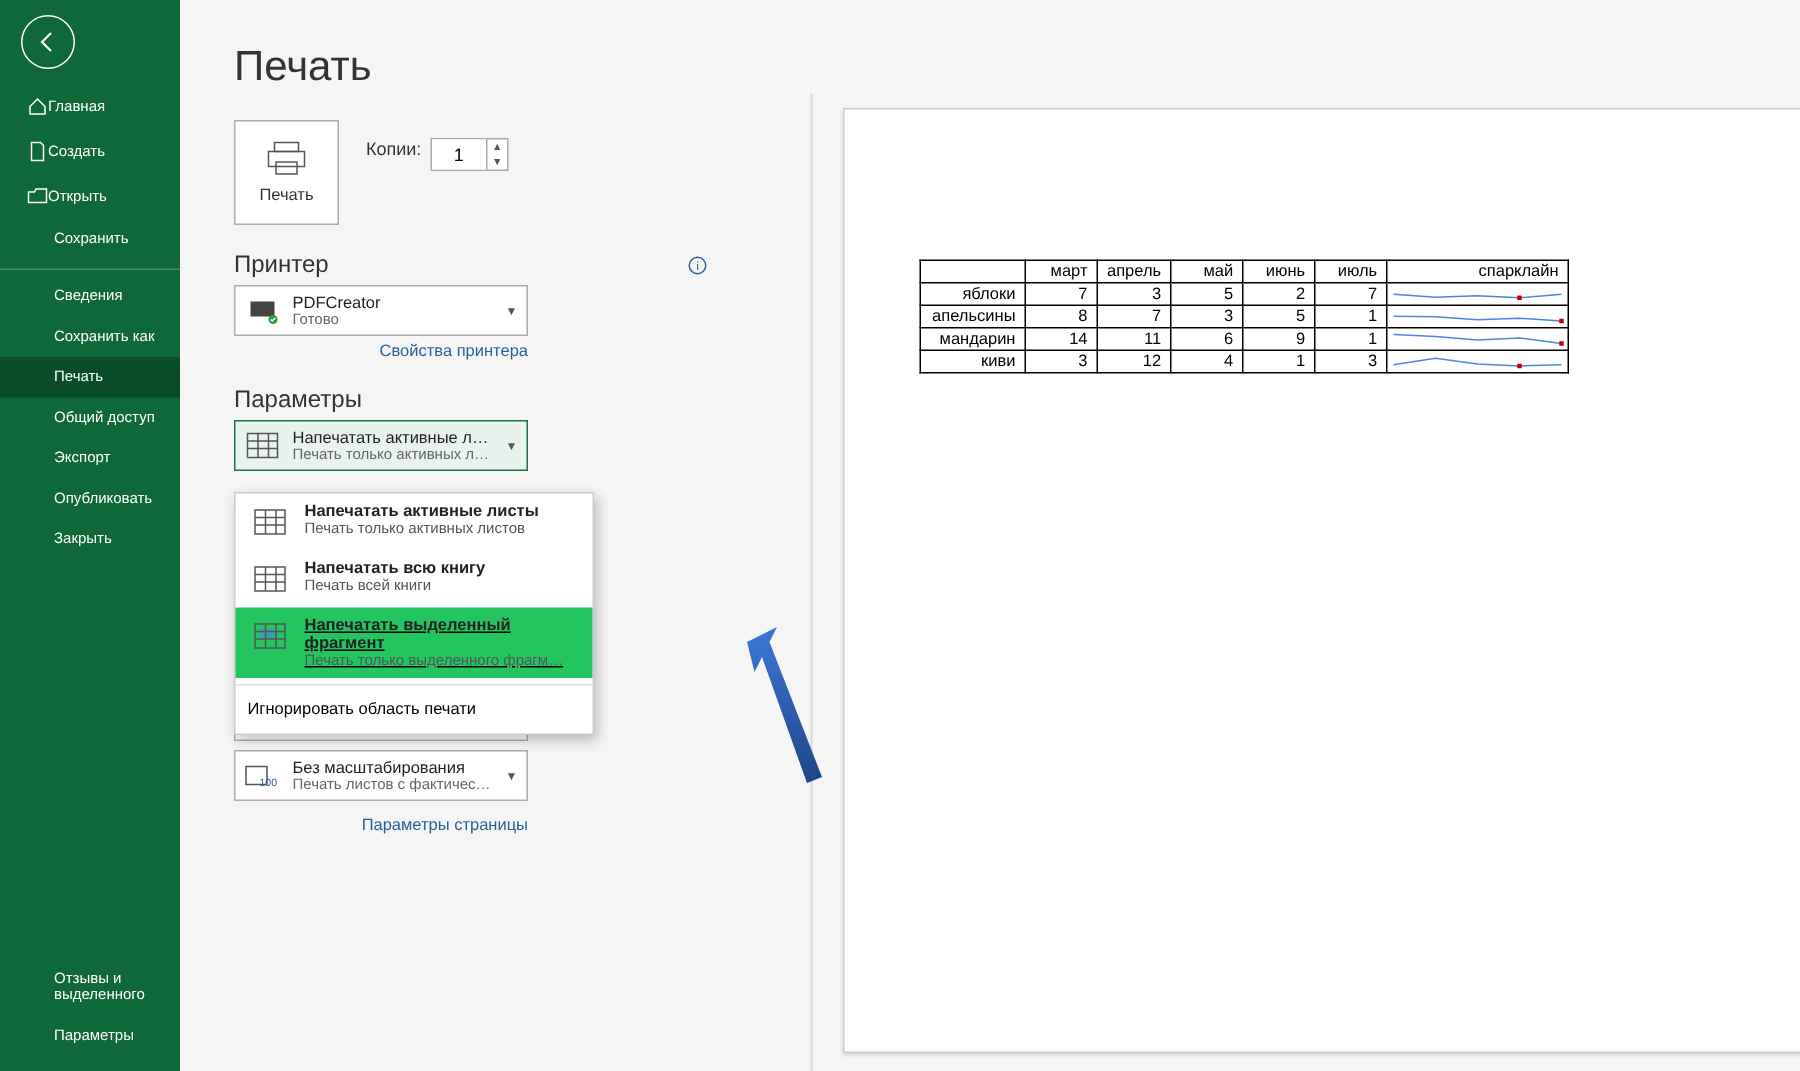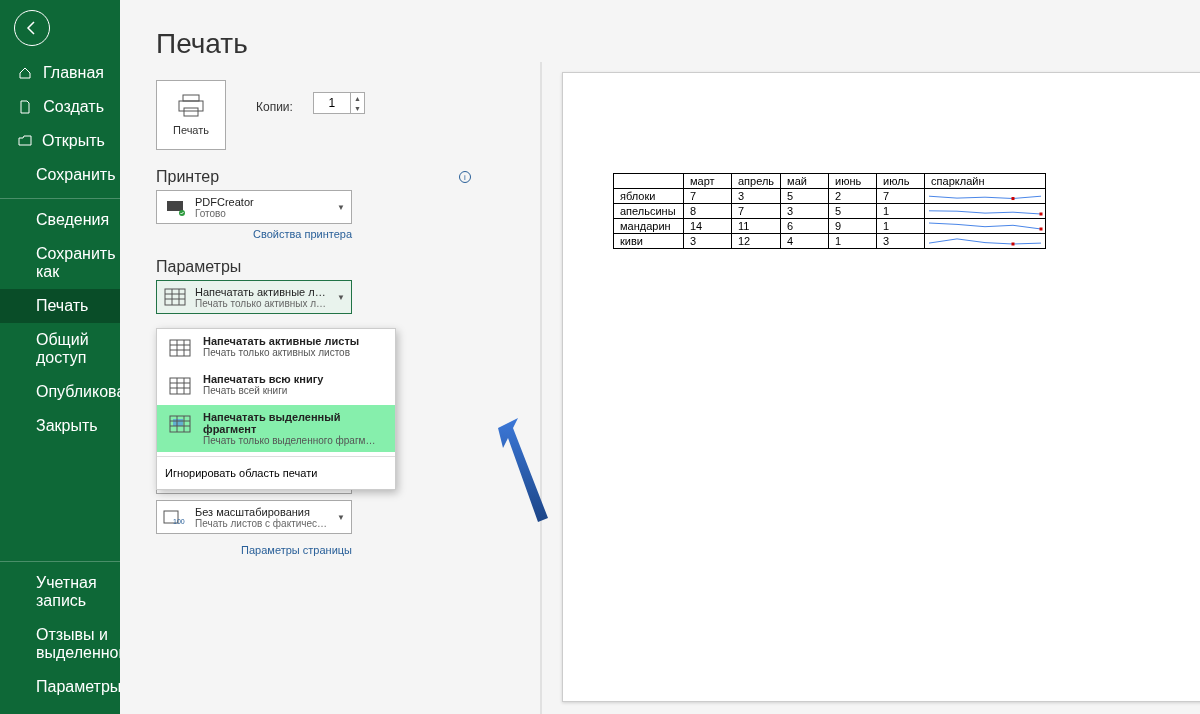--- a/index.html
+++ b/index.html
@@ -9,37 +9,37 @@
 .titlebar { position: absolute; top: 0; left: 0; right: 0; height: 30px; background: #fff; display: flex; align-items: center; justify-content: center; }
 .titlebar .title { font-size: 12px; color: #555; }
 .titlebar .user-area { position: absolute; right: 10px; top: 4px; display: flex; align-items: center; gap: 8px; font-size: 12px; color: #333; }
 .avatar { width: 18px; height: 18px; border-radius: 50%; background: #b53b84; color: #fff; display: flex; align-items: center; justify-content: center; font-size: 9px; font-weight: bold; }
 .emoji-icon { width: 18px; height: 18px; border: 1px solid #333; border-radius: 50%; display: flex; align-items: center; justify-content: center; font-size: 10px; }
 
 
 .sidebar { position: absolute; top: 0; left: 0; width: 120px; height: 714px; background: #0e6837; color: #fff; display: flex; flex-direction: column; }
 .back-btn { width: 36px; height: 36px; margin: 10px 0 10px 14px; border: 1.5px solid #fff; border-radius: 50%; display: flex; align-items: center; justify-content: center; cursor: pointer; }
 .sidebar-items { display: flex; flex-direction: column; }
-.sidebar-item { padding: 8px 16px 8px 18px; font-size: 16px; display: flex; align-items: center; gap: 10px; cursor: pointer; justify-content: space-between; }
+.sidebar-item { padding: 8px 16px 8px 18px; font-size: 10px; display: flex; align-items: center; cursor: pointer; }
 .sidebar-item.divider-above { border-top: 1px solid rgba(255,255,255,0.25); margin-top: 6px; padding-top: 12px; }
 .sidebar-item.selected { background: #094d28; }
 .sidebar-item .icon { width: 14px; height: 14px; display:flex; align-items:center; justify-content:center; }
 .sidebar-item.noicon { padding-left: 36px; }
 .sidebar-bottom { margin-top: auto; padding-bottom: 10px; }
 
 
 .main { position: absolute; left: 120px; top: 0; right: 0; height: 714px; background: #f5f5f5; }
 .main-title { font-size: 28px; font-weight: 300; color: #333; padding: 28px 0 12px 36px; }
 
 
 .settings-col { position: absolute; left: 36px; top: 80px; width: 315px; }
 .print-box { width: 70px; height: 70px; border: 1px solid #aaa; background: #fff; display: flex; flex-direction: column; align-items: center; justify-content: center; gap: 6px; cursor:pointer; }
 .print-box .printer-icon { }
 .print-box .lbl { font-size: 11px; color: #333; }
-.copies-row { position: absolute; left: 100px; top: 12px; display: flex; align-items: flex-end; gap: 20px; }
+.copies-row { position: absolute; left: 88px; top: 12px; display: flex; align-items: flex-start; gap: 6px; }
 .copies-row .lbl { font-size: 12px; color: #333; }
 .spinner { width: 52px; height: 22px; border: 1px solid #aaa; background: #fff; display:flex; }
 .spinner input { width: 36px; border: none; text-align: center; font-size: 12px; outline:none; }
 .spinner .arrows { width: 14px; display:flex; flex-direction:column; border-left:1px solid #aaa; }
 .spinner .arrows div { flex:1; display:flex; align-items:center; justify-content:center; font-size:7px; color:#555; cursor:pointer; }
 .section-h { font-size: 16px; font-weight: 400; color: #333; margin-top: 18px; margin-bottom:4px; display:flex; align-items:center; }
 .section-h .info { margin-left:auto; width:12px; height:12px; border:1px solid #2a6099; border-radius:50%; font-size:8px; color:#2a6099; display:flex; align-items:center; justify-content:center; cursor:pointer; }
 
 .dropdown { width: 196px; border: 1px solid #aaa; background: #fff; display:flex; align-items:center; padding: 4px 6px; gap:8px; cursor:pointer; position:relative; }
 .dropdown .dd-icon { width: 24px; height:24px; display:flex; align-items:center; justify-content:center; }
@@ -47,39 +47,39 @@
 .dropdown .dd-text .t1 { font-size: 11px; color:#222; white-space:nowrap; overflow:hidden; text-overflow:ellipsis; }
 .dropdown .dd-text .t2 { font-size: 10px; color:#666; white-space:nowrap; overflow:hidden; text-overflow:ellipsis; }
 .dropdown .chev { font-size: 8px; color:#555; }
 .dropdown.highlight { border-color:#217346; background:#e9f3ed; }
 
 .link { font-size: 11px; color: #2a6099; margin-top: 4px; cursor:pointer; display:block; text-align:right; width:196px; }
 
 
 .popup { position:absolute; left: 0; top: 248px; width: 240px; background:#fff; border:1px solid #ccc; box-shadow: 2px 3px 8px rgba(0,0,0,0.25); z-index: 20; padding-bottom:4px; }
 .popup .opt { display:flex; gap:10px; padding:6px 10px; cursor:pointer; }
-.popup .opt.hovered { background:#86efac; }
+.popup .opt.hovered { background:#22c55e;text-decoration:underline; }
 .popup .opt .oicon { width:26px; height:26px; display:flex; align-items:center; justify-content:center; }
 .popup .opt .otxt { flex:1; }
 .popup .opt .t1 { font-size:11px; font-weight:bold; color:#222; }
 .popup .opt .t2 { font-size:10px; color:#555; }
 .popup hr { border: none; border-top:1px solid #ddd; margin:4px 0; }
 .popup .ignore { font-size:11px; padding:6px 8px; cursor:pointer; }
 
 
 .below-stack { margin-top: 146px; display:flex; flex-direction:column; gap:6px; }
 
 
 .annotation-arrow { position:absolute; left: 378px; top: 418px; z-index:30; pointer-events:none; }
 
 
 .preview { position:absolute; left: 420px; top: 62px; right: 0; bottom: 0; background:#f5f5f5; border-left: 2px solid rgba(0,0,0,0.08); }
 .page { position:absolute; left: 20px; top: 10px; width: 740px; height: 630px; background:#fff; border:1px solid #ccc; box-shadow: 0 1px 3px rgba(0,0,0,0.15); }
 .data-table { position:absolute; left: 50px; top: 100px; border-collapse: collapse; font-family: "Times New Roman", serif; }
-.data-table th, .data-table td { border: 1px solid #000; font-size: 11px; text-align: left; padding: 1px 6px; }
+.data-table th, .data-table td { border: 1px solid #000; font-size: 11px; text-align: right; padding: 1px 6px; }
 .data-table th { font-weight: normal; }
 .data-table td.rowhdr { min-width:70px; }
 .data-table td.num { min-width:48px; }
 .data-table td.spark { min-width:120px; position:relative; padding:0; }
 .spark svg { display:block; }
 
 
 svg { display:block; }
 </style>
 </head>
@@ -135,30 +135,30 @@
     <div class="sidebar-item noicon">
         <span>Сохранить как</span>
       </div>
     <div class="sidebar-item noicon selected">
         <span>Печать</span>
       </div>
     <div class="sidebar-item noicon">
         <span>Общий доступ</span>
       </div>
     <div class="sidebar-item noicon">
+        <span>Экспорт</span>
+      </div>
+    <div class="sidebar-item noicon">
         <span>Опубликовать</span>
       </div>
     <div class="sidebar-item noicon">
         <span>Закрыть</span>
       </div>
   </div>
   <div class="sidebar-bottom">
-    <div class="sidebar-item noicon divider-above">
-        <span>Учетная запись</span>
-      </div>
     <div class="sidebar-item noicon">
         <span>Отзывы и выделенного</span>
       </div>
     <div class="sidebar-item noicon">
         <span>Параметры</span>
       </div>
   </div>
 </div>
 
 <div class="main">

